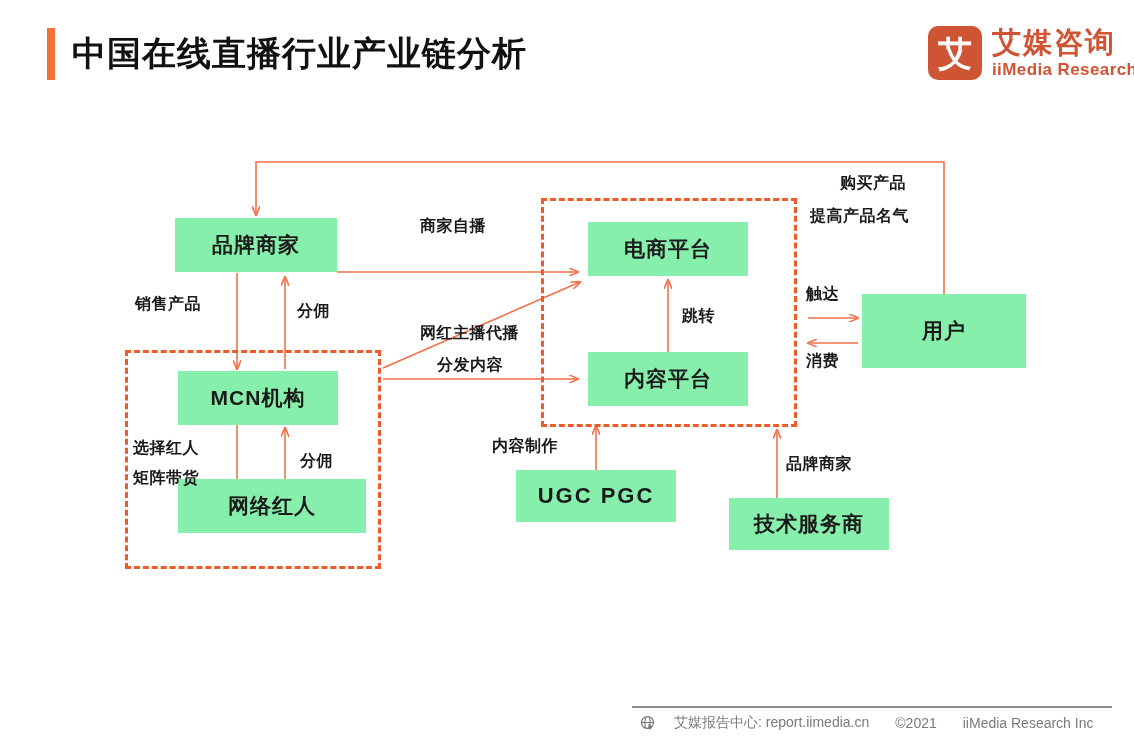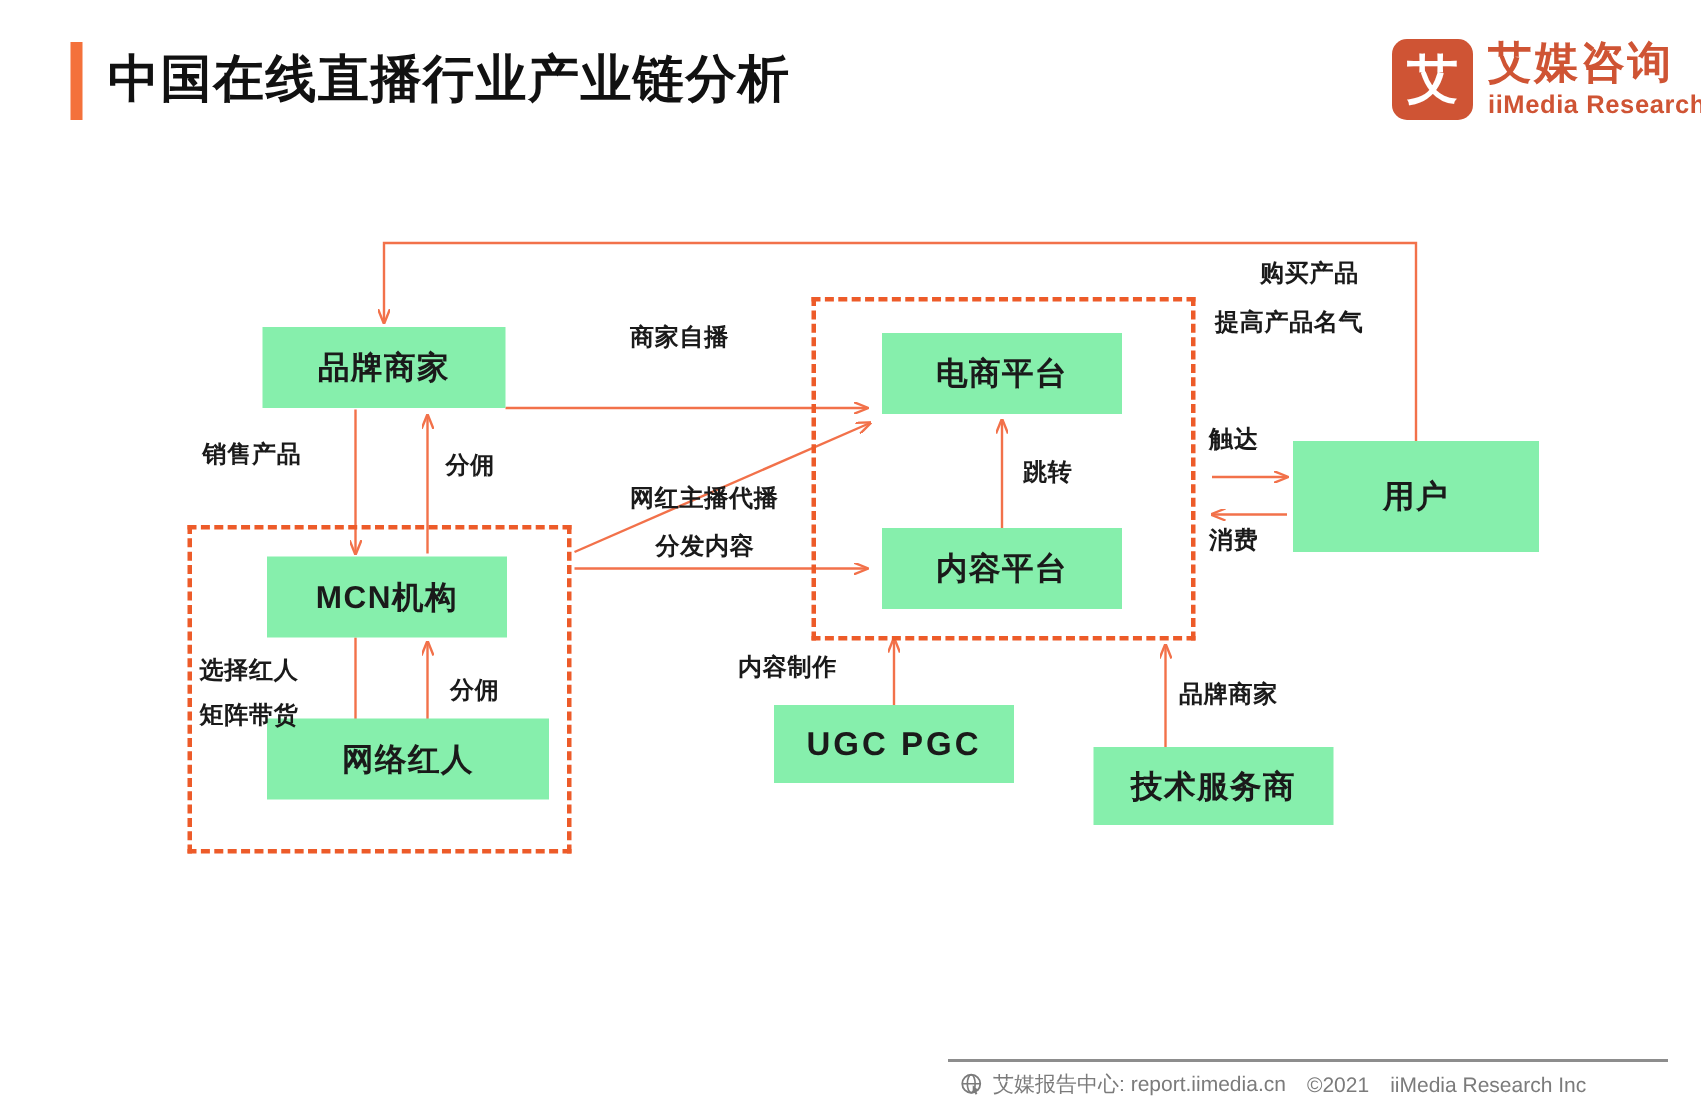--- a/index.html
+++ b/index.html
@@ -53,21 +53,21 @@
 
   .lbl{
     position:absolute;font-size:16px;font-weight:bold;color:#1a1a1a;
     white-space:nowrap;line-height:22px;letter-spacing:.5px;
   }
 
   
   #footer{position:absolute;left:0;top:706px;width:1134px;height:31px;}
   #footer-rule{position:absolute;left:632px;top:0;width:480px;height:2px;background:#8d8d8d;}
   #footer-inner{
-    position:absolute;left:640px;top:8px;display:flex;align-items:center;gap:6px;
+    position:absolute;left:640px;top:8px;display:flex;align-items:center;gap:18px;
     font-size:14px;color:#7b7b7b;white-space:nowrap;
   }
   #footer-inner .seg{margin-right:8px;}
 </style>
 </head>
 <body>
 
 <div class="canvas">
 
   <div id="header">

